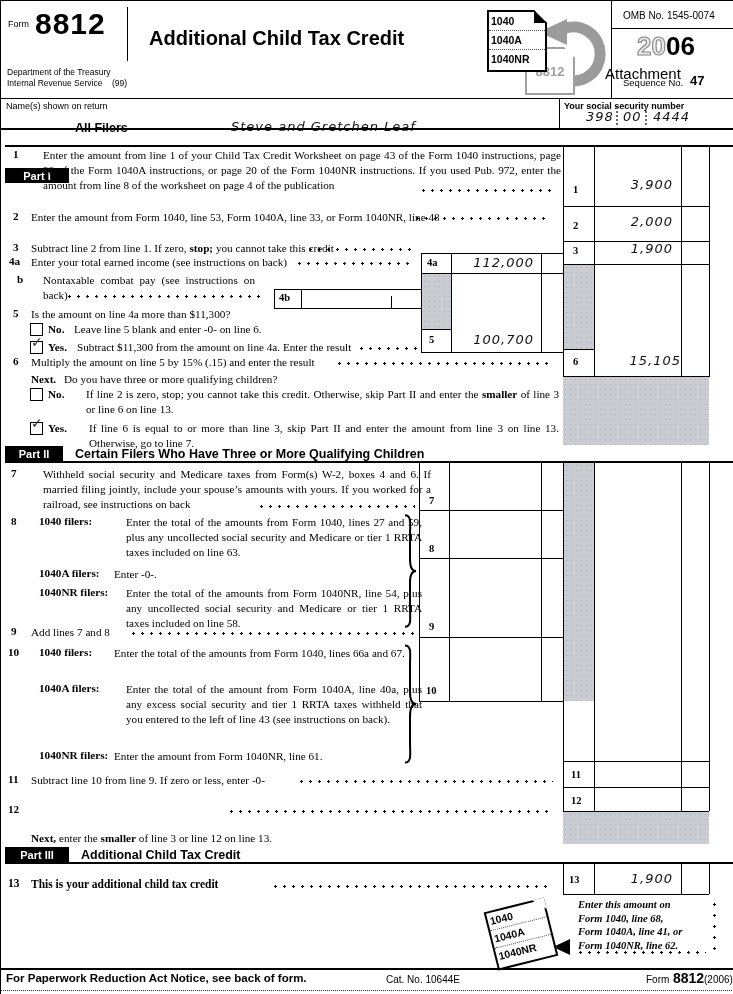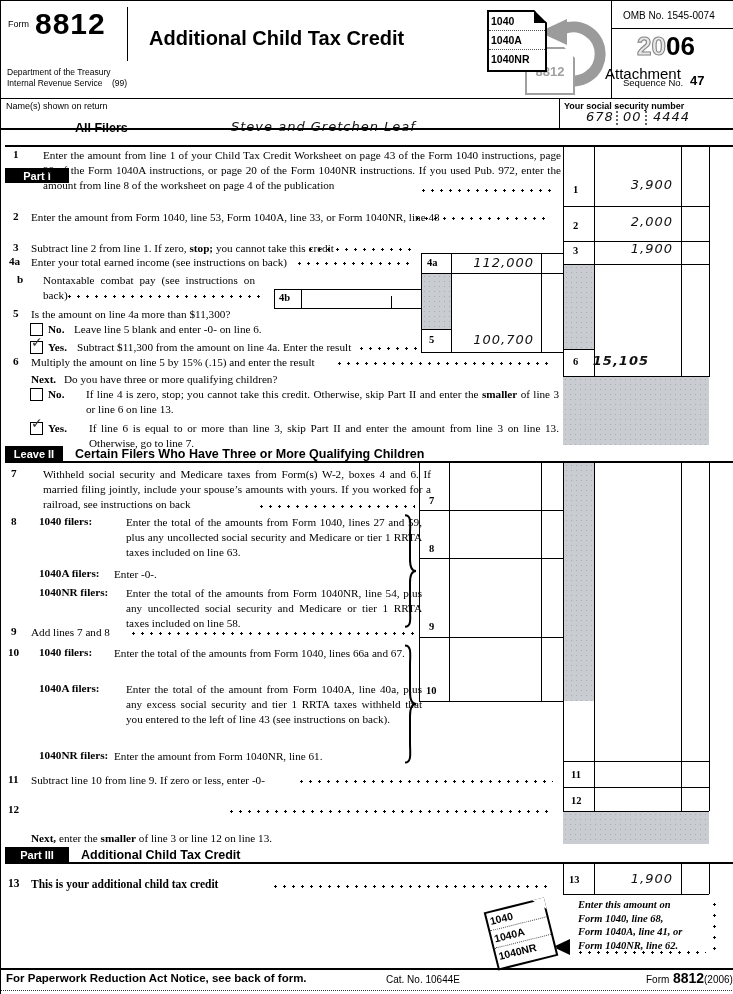--- a/index.html
+++ b/index.html
@@ -80,21 +80,21 @@
   </span>
   <span class="abs sans" style="left:604px;top:64px;font-size:15px;">Attachment</span>
   <span class="abs sans" style="left:622px;top:76px;font-size:9.5px;">Sequence No.</span>
   <span class="abs sans b" style="left:689px;top:72px;font-size:13px;">47</span>
 
   <div class="hline" style="left:0;top:97px;width:733px;"></div>
   <span class="abs sans" style="left:5px;top:100px;font-size:9px;">Name(s) shown on return</span>
   <div class="vline" style="left:558px;top:97px;height:30px;"></div>
   <span class="abs sans b" style="left:563px;top:100px;font-size:9px;">Your social security number</span>
   <span class="hand" style="left:230px;top:118px;">Steve and Gretchen Leaf</span>
-  <span class="hand" style="left:585px;top:108px;">678</span>
+  <span class="hand" style="left:585px;top:108px;">398</span>
   <div class="abs" style="left:615px;top:106px;height:18px;border-left:2px dotted #666;"></div>
   <span class="hand" style="left:622px;top:108px;">00</span>
   <div class="abs" style="left:644px;top:106px;height:18px;border-left:2px dotted #666;"></div>
   <span class="hand" style="left:652px;top:108px;">4444</span>
   <div class="hline" style="left:0;top:127px;width:733px;height:2px;"></div>
 
   <div class="partbar" style="left:4px;top:129px;width:64px;margin-top:38px;">Part I</div>
   <span class="parttitle" style="left:74px;top:120px;text-align:right;">All Filers</span>
   <div class="hline" style="left:4px;top:144px;width:729px;height:2px;"></div>
 
@@ -110,21 +110,21 @@
   <div class="hline" style="left:562px;top:375px;width:146px;"></div>
   <div class="gray" style="left:562px;top:376px;width:146px;height:68px;"></div>
 
   <span class="boxlabel" style="left:572px;top:183px;">1</span>
   <span class="hand hand-r" style="left:600px;top:176px;width:72px;">3,900</span>
   <span class="boxlabel" style="left:572px;top:219px;">2</span>
   <span class="hand hand-r" style="left:600px;top:213px;width:72px;">2,000</span>
   <span class="boxlabel" style="left:572px;top:244px;">3</span>
   <span class="hand hand-r" style="left:600px;top:240px;width:72px;">1,900</span>
   <span class="boxlabel" style="left:572px;top:355px;">6</span>
-  <span class="hand hand-r" style="left:576px;top:352px;width:72px;font-weight:bold;">15,105</span>
+  <span class="hand hand-r" style="left:608px;top:352px;width:72px;">15,105</span>
 
   <span class="lineno" style="left:12px;top:147px;">1</span>
   <div class="txt just" style="left:30px;top:147px;width:518px;">Enter the amount from line 1 of your Child Tax Credit Worksheet on page 43 of the Form 1040 instructions, page 38 of the Form 1040A instructions, or page 20 of the Form 1040NR instructions. If you used Pub. 972, enter the amount from line 8 of the worksheet on page 4 of the publication</div>
   <div class="dots" style="left:418px;top:188px;width:132px;"></div>
 
   <span class="lineno" style="left:12px;top:209px;">2</span>
   <div class="txt" style="left:30px;top:209px;width:510px;">Enter the amount from Form 1040, line 53, Form 1040A, line 33, or Form 1040NR, line 48</div>
   <div class="dots" style="left:412px;top:216px;width:138px;"></div>
 
   <span class="lineno" style="left:12px;top:240px;">3</span>
@@ -170,27 +170,27 @@
   <div class="dots" style="left:356px;top:346px;width:60px;"></div>
 
   <span class="lineno" style="left:12px;top:354px;">6</span>
   <div class="txt" style="left:30px;top:354px;width:420px;">Multiply the amount on line 5 by 15% (.15) and enter the result</div>
   <div class="dots" style="left:334px;top:361px;width:218px;"></div>
 
   <span class="txt b" style="left:30px;top:371px;">Next.</span>
   <div class="txt" style="left:63px;top:371px;width:400px;">Do you have three or more qualifying children?</div>
   <div class="checkbox" style="left:29px;top:387px;"></div>
   <span class="txt b" style="left:47px;top:386px;">No.</span>
-  <div class="txt just" style="left:73px;top:386px;width:473px;"><span>If line 4 is zero, stop; you cannot take this credit. Otherwise, skip Part II and enter the </span><span class="b">smaller</span><span> of line 3 or line 6 on line 13.</span></div>
+  <div class="txt just" style="left:73px;top:386px;width:473px;"><span>If line 2 is zero, stop; you cannot take this credit. Otherwise, skip Part II and enter the </span><span class="b">smaller</span><span> of line 3 or line 6 on line 13.</span></div>
   <div class="checkbox" style="left:29px;top:421px;"></div>
   <span class="check" style="left:30px;top:414px;">✓</span>
   <span class="txt b" style="left:47px;top:420px;">Yes.</span>
   <div class="txt just" style="left:76px;top:420px;width:470px;">If line 6 is equal to or more than line 3, skip Part II and enter the amount from line 3 on line 13. Otherwise, go to line 7.</div>
 
-  <div class="partbar" style="left:4px;top:445px;width:58px;">Leave II</div>
+  <div class="partbar" style="left:4px;top:445px;width:58px;">Part II</div>
   <span class="parttitle" style="left:74px;top:446px;">Certain Filers Who Have Three or More Qualifying Children</span>
   <div class="hline" style="left:4px;top:460px;width:729px;height:2px;"></div>
 
   <div class="vline" style="left:418px;top:462px;height:238px;"></div>
   <div class="vline" style="left:448px;top:462px;height:238px;"></div>
   <div class="vline" style="left:540px;top:462px;height:238px;"></div>
   <div class="vline" style="left:562px;top:462px;height:348px;"></div>
   <div class="hline" style="left:418px;top:509px;width:144px;"></div>
   <div class="hline" style="left:418px;top:557px;width:144px;"></div>
   <div class="hline" style="left:418px;top:636px;width:144px;"></div>

